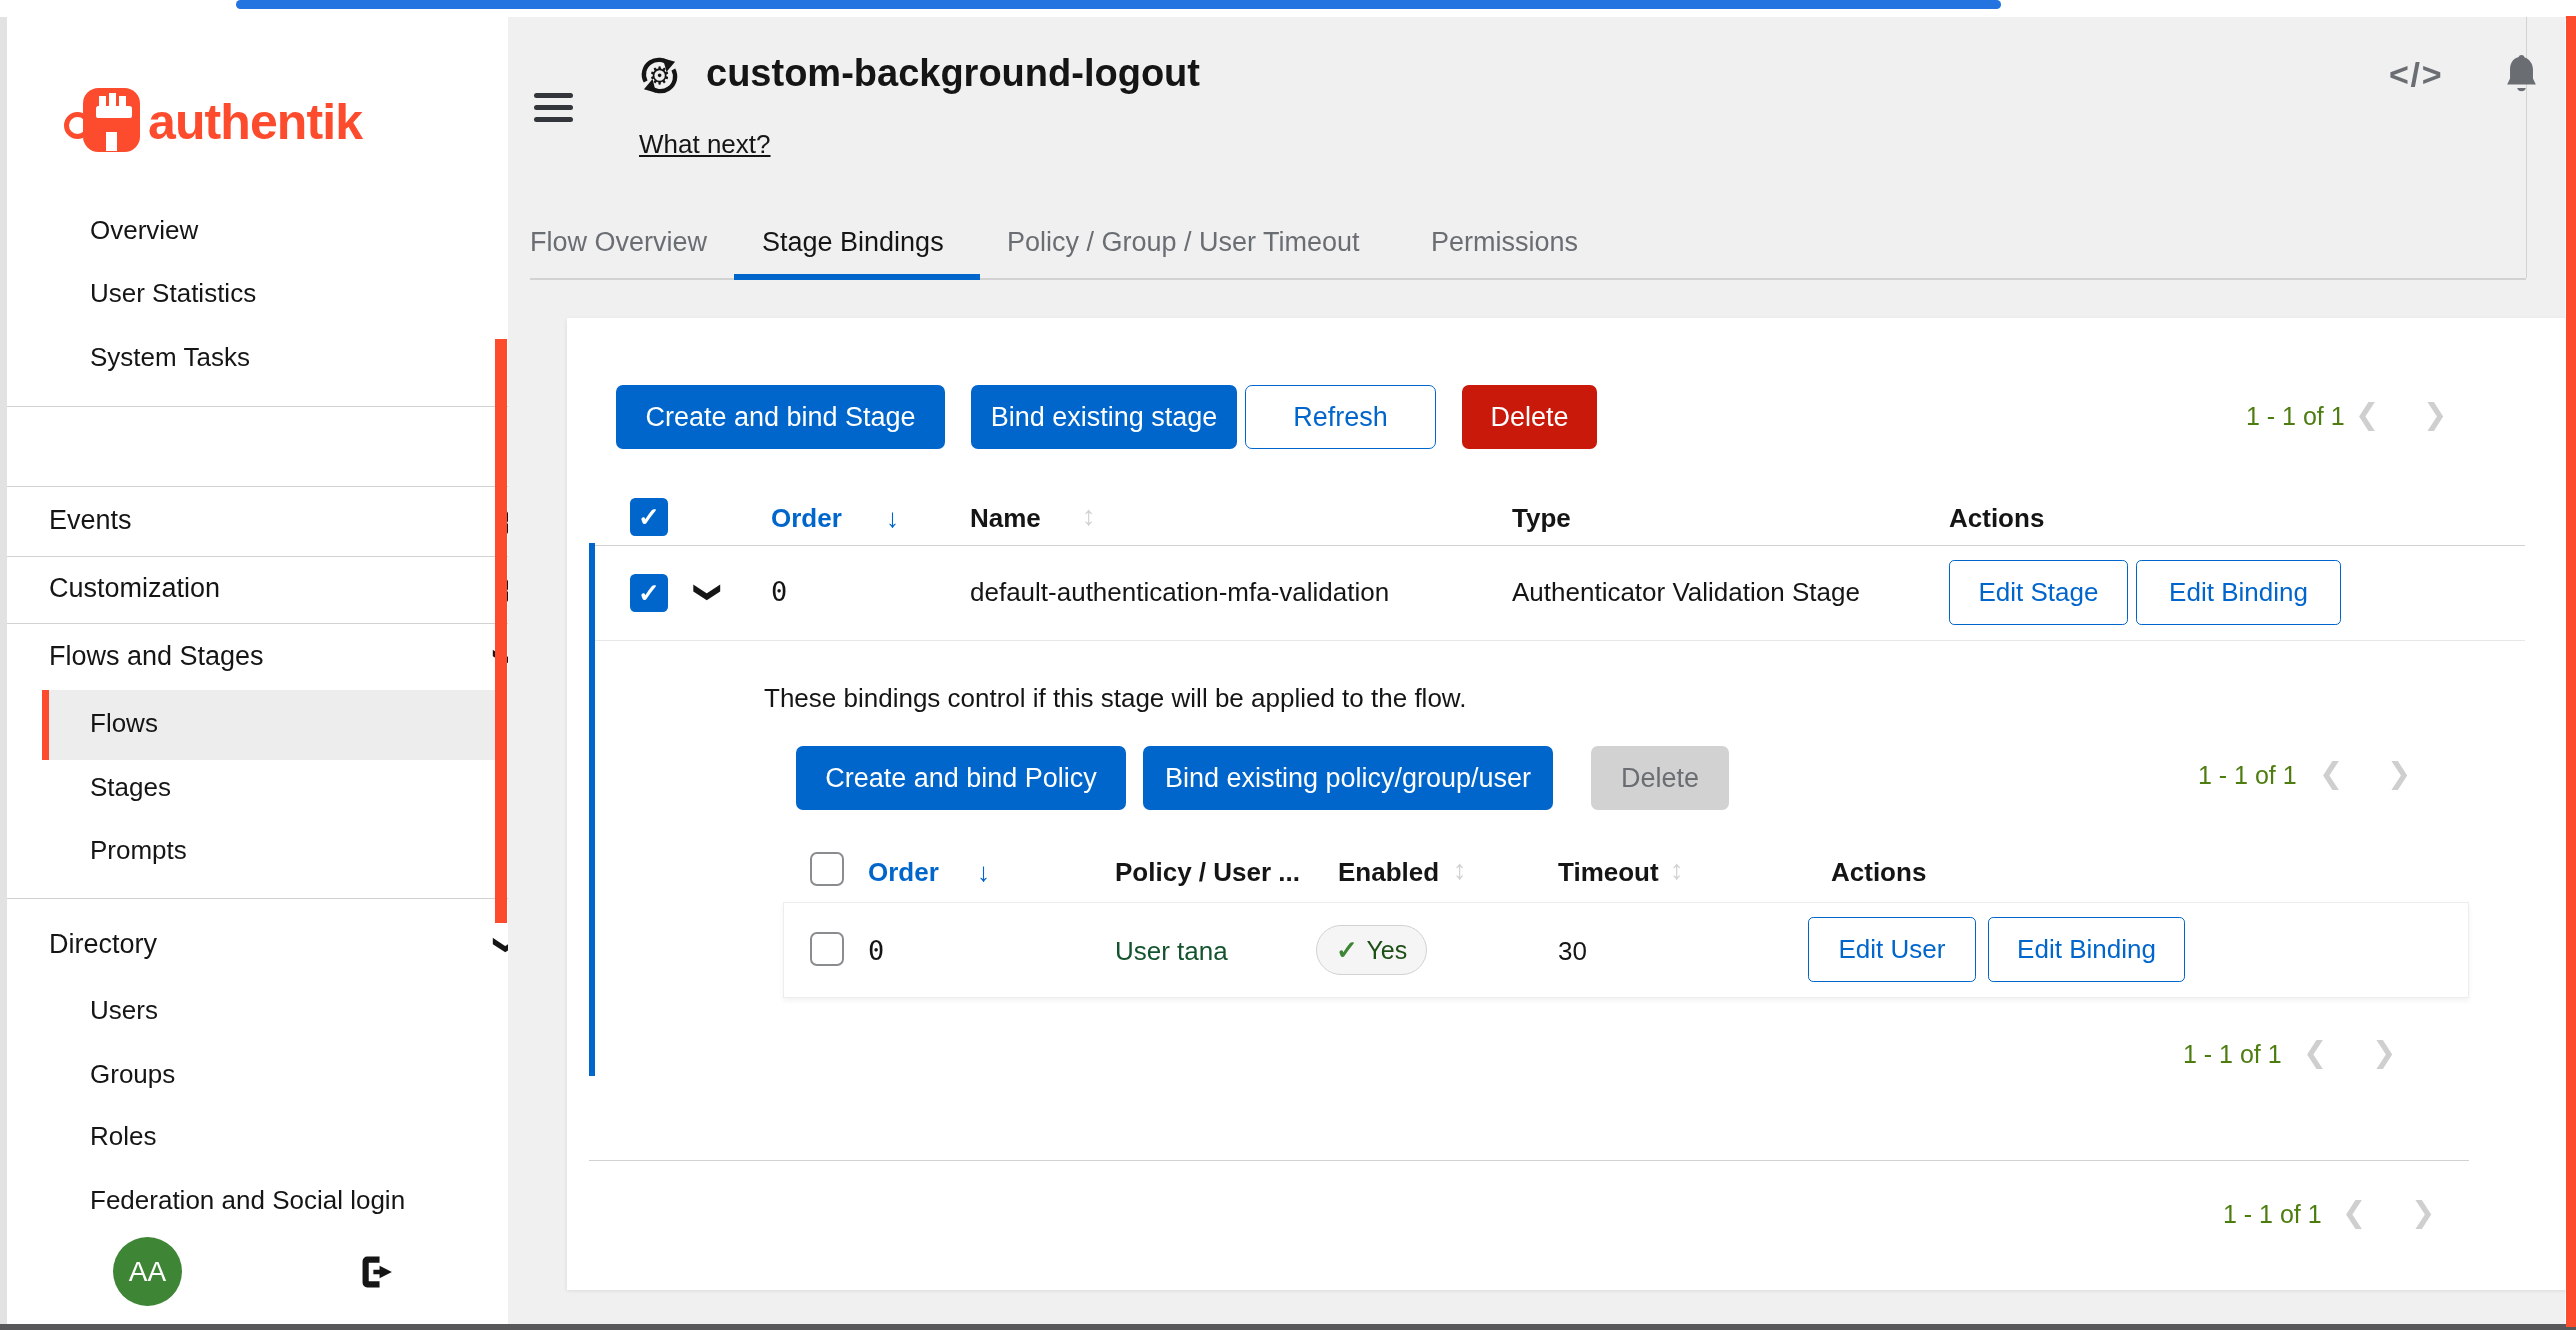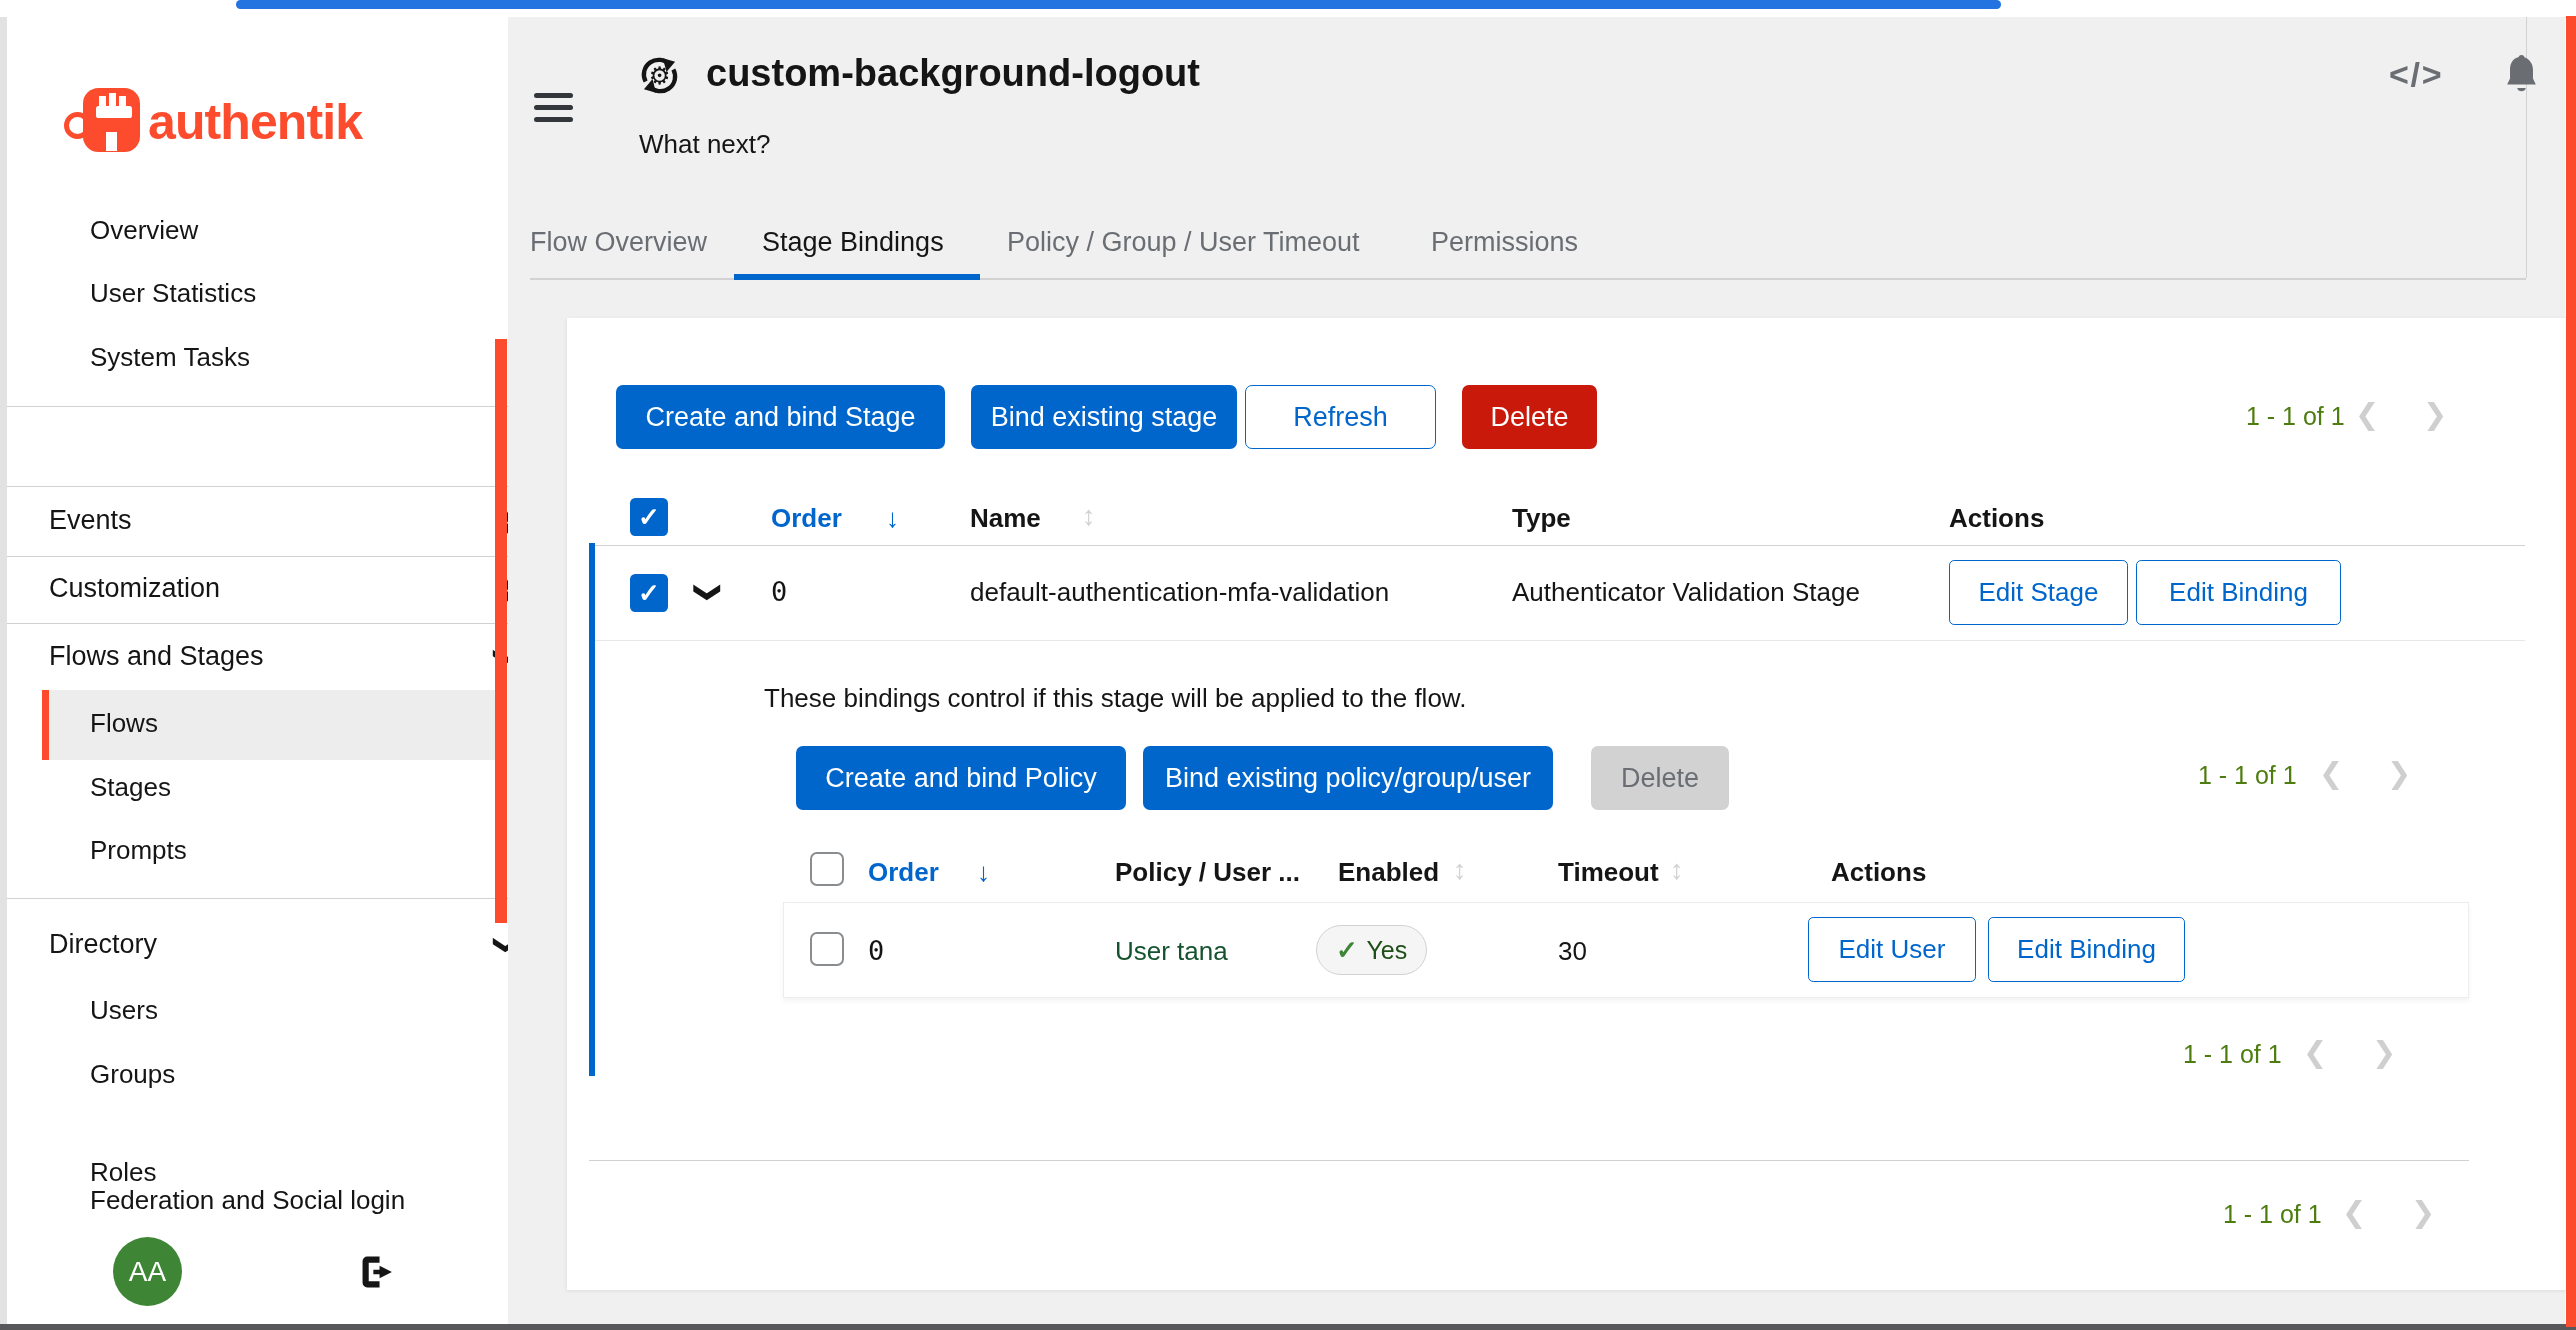--- a/index.html
+++ b/index.html
@@ -36,21 +36,21 @@
   .logo-word{left:148px;top:93px;font-size:50px;font-weight:700;color:#fd4b2d;letter-spacing:-0.9px;}
   .avatar{left:113px;top:1237px;width:69px;height:69px;border-radius:50%;background:#3e8635;color:#fff;
           display:flex;align-items:center;justify-content:center;font-size:28px;}
   .logout-btn{left:359px;top:1255px;width:38px;height:34px;}
   
   .main-bg{left:508px;top:17px;width:2057px;height:1307px;background:#f0f0f0;}
   .hamburger{left:534px;top:93px;width:39px;height:31px;cursor:pointer;}
   .hamburger span{display:block;width:39px;height:5.2px;background:#33363a;border-radius:2.6px;margin-bottom:6.9px;}
   .flow-icon{left:637px;top:53px;width:45px;height:45px;}
   .page-title{left:706px;top:52px;font-size:38px;font-weight:700;color:#151515;}
-  .page-subtitle{left:639px;top:129px;font-size:26px;color:#151515;}
+  .page-subtitle{left:639px;top:129px;font-size:26px;color:#151515;text-decoration:underline;}
   .code-icon{left:2389px;top:55px;font-size:34px;font-weight:700;color:#6a6e73;letter-spacing:1.7px;}
   .bell-icon{left:2500px;top:53px;width:43px;height:45px;}
   
   .tabs-divider{left:530px;top:278px;width:1996px;height:1.7px;background:#d2d2d2;}
   .tab{top:219px;height:47px;display:flex;align-items:center;font-size:27px;color:#6a6e73;}
   .tab.active{color:#151515;}
   .tab-underline{left:734px;top:274px;width:246px;height:6px;background:#0066cc;}
   
   .card{left:567px;top:318px;width:2350px;height:972px;background:#ffffff;box-shadow:0 0.9px 4.3px rgba(0,0,0,.10);}
   .btn{display:flex;align-items:center;justify-content:center;font-size:27px;border-radius:6.9px;
@@ -134,21 +134,21 @@
   <div class="abs nav-item nav-sub" style="top:830px;">Prompts</div>
 
   <div class="abs nav-divider" style="top:898px;"></div>
 
   <div class="abs nav-item nav-group" style="top:924px;width:412px;">
     <span>Directory</span>
     <span class="group-chevron chevron-down">❯</span>
   </div>
   <div class="abs nav-item nav-sub" style="top:990px;">Users</div>
   <div class="abs nav-item nav-sub" style="top:1054px;">Groups</div>
-  <div class="abs nav-item nav-sub" style="top:1116px;margin-top:36px;">Roles</div>
+  <div class="abs nav-item nav-sub" style="top:1116px;">Roles</div>
   <div class="abs nav-item nav-sub" style="top:1180px;">Federation and Social login</div>
 
   <div class="abs avatar">AA</div>
   <div class="abs logout-btn">
     <svg width="38" height="34" viewBox="0 0 24 22">
       <path d="M13 1 H5 a3 3 0 0 0 -3 3 v14 a3 3 0 0 0 3 3 h8 v-4 H6 V5 h7 z" fill="#151515"></path>
       <polygon points="13,7 21,11 13,15 13,12.5 9,12.5 9,9.5 13,9.5" fill="#151515"></polygon>
     </svg>
   </div>
 

